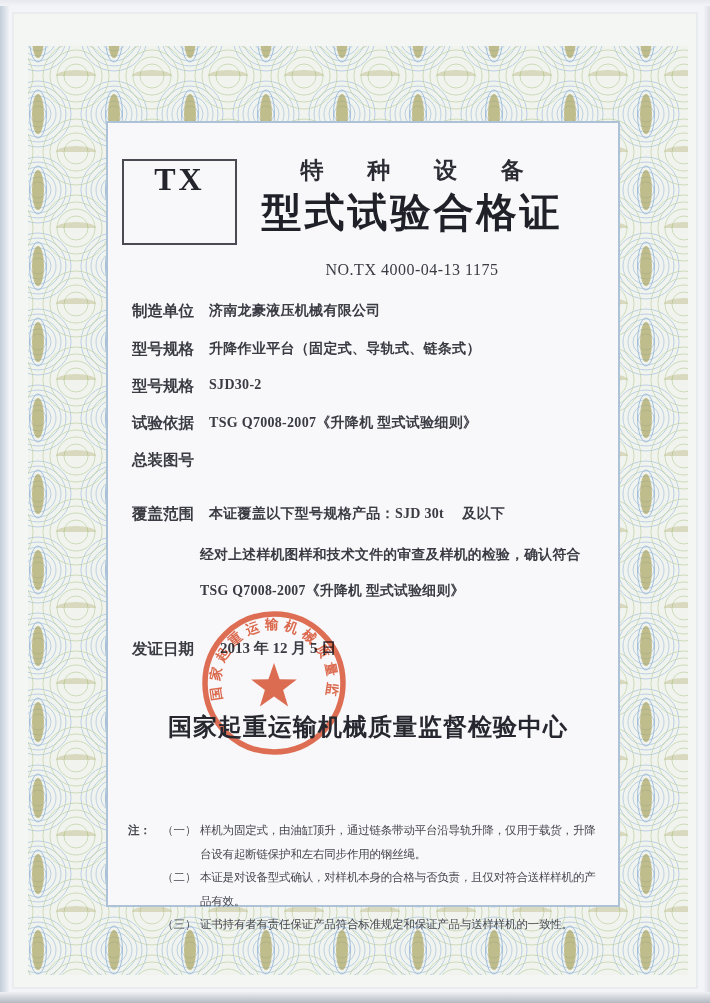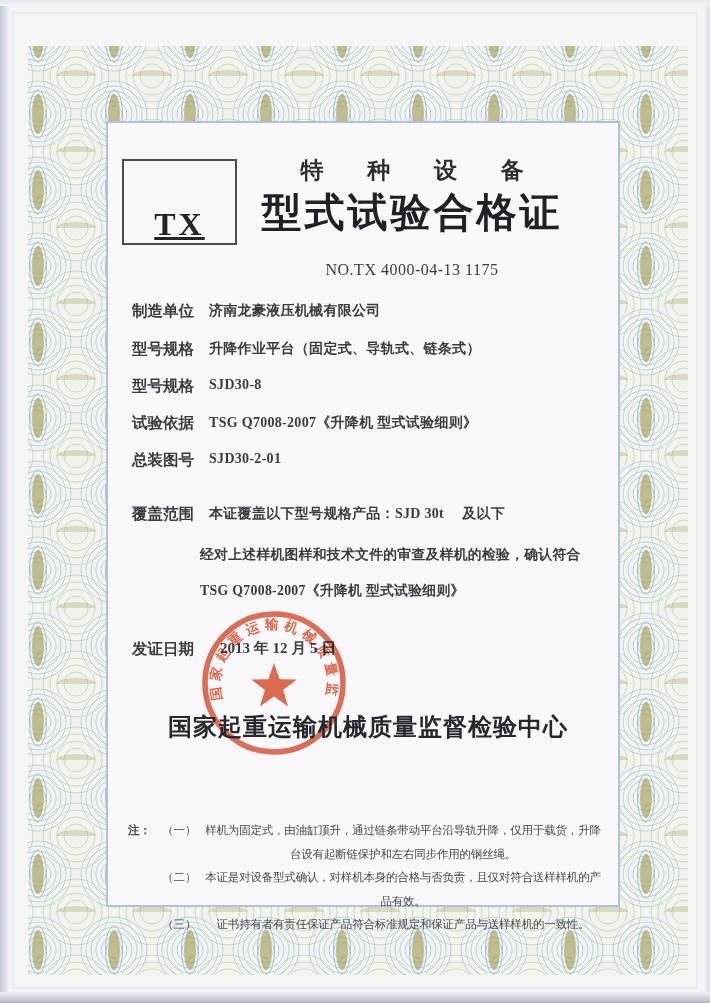--- a/index.html
+++ b/index.html
@@ -14,40 +14,40 @@
   .edge-top{left:0;right:0;top:0;height:6px;background:linear-gradient(180deg,#e6e8ee,#f3f4f7);}
   .edge-bottom{left:0;right:0;bottom:0;height:11px;background:linear-gradient(0deg,#b4b8c0,#eef0f4);}
   .border-svg{position:absolute;left:0;top:0;}
   .panel{
     position:absolute;left:106px;top:121px;width:514px;height:786px;
     background:#f8f7f9;border:2px solid #aec2d7;box-sizing:border-box;
   }
   .abs{position:absolute;}
   .tx-box{
     left:14px;top:36px;width:111px;height:82px;
-    border:2px solid #4a4a52;display:flex;align-items:flex-end;justify-content:center;
-    font-size:32px;font-weight:700;letter-spacing:3px;color:#23242c;text-decoration:underline;
+    border:2px solid #4a4a52;display:flex;align-items:flex-start;justify-content:center;
+    font-size:32px;font-weight:700;letter-spacing:3px;color:#23242c;
   }
   .head-center{left:104px;width:400px;text-align:center;}
   .category{top:32px;font-size:23px;font-weight:600;letter-spacing:19px;text-indent:19px;color:#2b2c34;}
   .title{top:62px;font-size:40px;font-weight:700;letter-spacing:3px;color:#1f2028;}
   .cert-no{top:138px;font-size:16px;letter-spacing:0.5px;color:#3a3b43;}
   .frow-label{left:24px;width:80px;font-size:15.5px;font-weight:600;color:#3a3b43;}
   .frow-value{left:101px;width:400px;font-size:14px;font-weight:600;letter-spacing:0.3px;color:#3a3b43;}
   .cov-cont{left:92px;width:415px;font-size:13.8px;font-weight:600;letter-spacing:0.3px;color:#3a3b43;}
   .issue-date{left:112px;font-size:15px;font-weight:600;color:#3a3b43;text-align:right;}
   .stamp{left:88px;top:482px;mix-blend-mode:multiply;opacity:0.88;}
   .authority{left:30px;top:588px;width:460px;text-align:center;
     font-size:24px;font-weight:700;letter-spacing:1px;color:#26272f;}
   .notes{left:20px;top:696px;width:478px;font-size:11.5px;line-height:23.5px;color:#46474f;}
   .notes-row{display:flex;}
   .notes-mark{width:34px;flex:none;font-weight:600;}
   .note-item{display:flex;}
   .note-num{width:38px;flex:none;}
-  .note-text{flex:1;letter-spacing:-0.2px;text-align:center;}
+  .note-text{flex:1;letter-spacing:-0.2px;}
   .notes-body{flex:1;}
 </style>
 </head>
 <body>
 
 <div class="photo">
 
   <svg class="border-svg" width="710" height="1003" viewBox="0 0 710 1003">
     <defs>
       <pattern id="gl" width="76" height="76" patternUnits="userSpaceOnUse">
@@ -103,27 +103,26 @@
     <div class="abs head-center category">特 种 设 备</div>
     <div class="abs head-center cert-no">NO.TX 4000-04-13 1175</div>
 
     <div class="abs frow-label" style="top:178px">制造单位</div>
     <div class="abs frow-value" style="top:179px">济南龙豪液压机械有限公司</div>
 
     <div class="abs frow-label" style="top:216px">型号规格</div>
     <div class="abs frow-value" style="top:217px">升降作业平台（固定式、导轨式、链条式）</div>
 
     <div class="abs frow-label" style="top:253px">型号规格</div>
-    <div class="abs frow-value" style="top:254px">SJD30-8</div>
+    <div class="abs frow-value" style="top:254px">SJD30-2</div>
 
     <div class="abs frow-label" style="top:290px">试验依据</div>
     <div class="abs frow-value" style="top:291px">TSG Q7008-2007《升降机 型式试验细则》</div>
 
     <div class="abs frow-label" style="top:327px">总装图号</div>
-    <div class="abs frow-value" style="top:328px">SJD30-2-01</div>
 
     <div class="abs frow-label" style="top:381px">覆盖范围</div>
     <div class="abs frow-value" style="top:382px">本证覆盖以下型号规格产品：SJD 30t　 及以下</div>
     <div class="abs cov-cont" style="top:423px">经对上述样机图样和技术文件的审查及样机的检验，确认符合</div>
     <div class="abs cov-cont" style="top:459px">TSG Q7008-2007《升降机 型式试验细则》</div>
 
     <div class="abs frow-label" style="top:516px">发证日期</div>
     <div class="abs issue-date" style="top:516px">2013 年 12 月 5 日</div>
 
     <svg class="abs stamp" width="156" height="156" viewBox="0 0 156 156">

